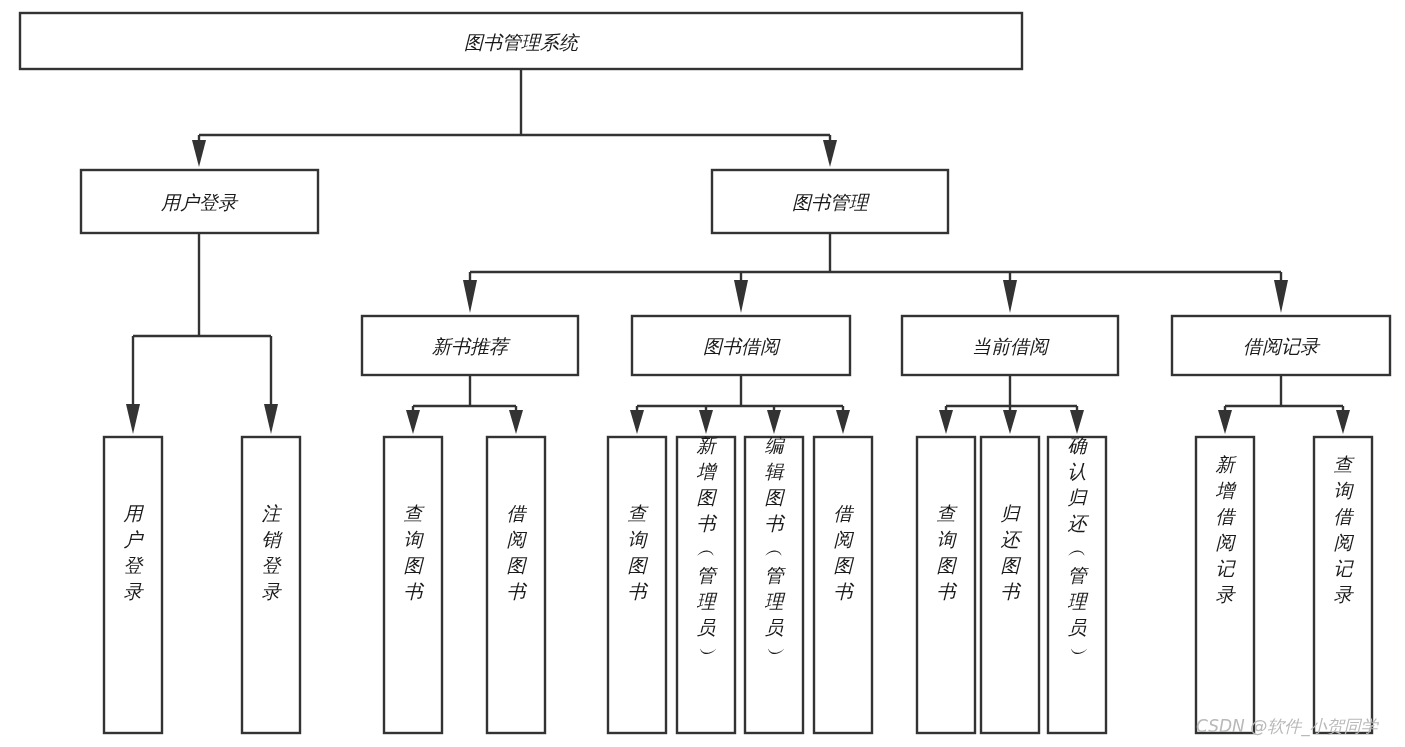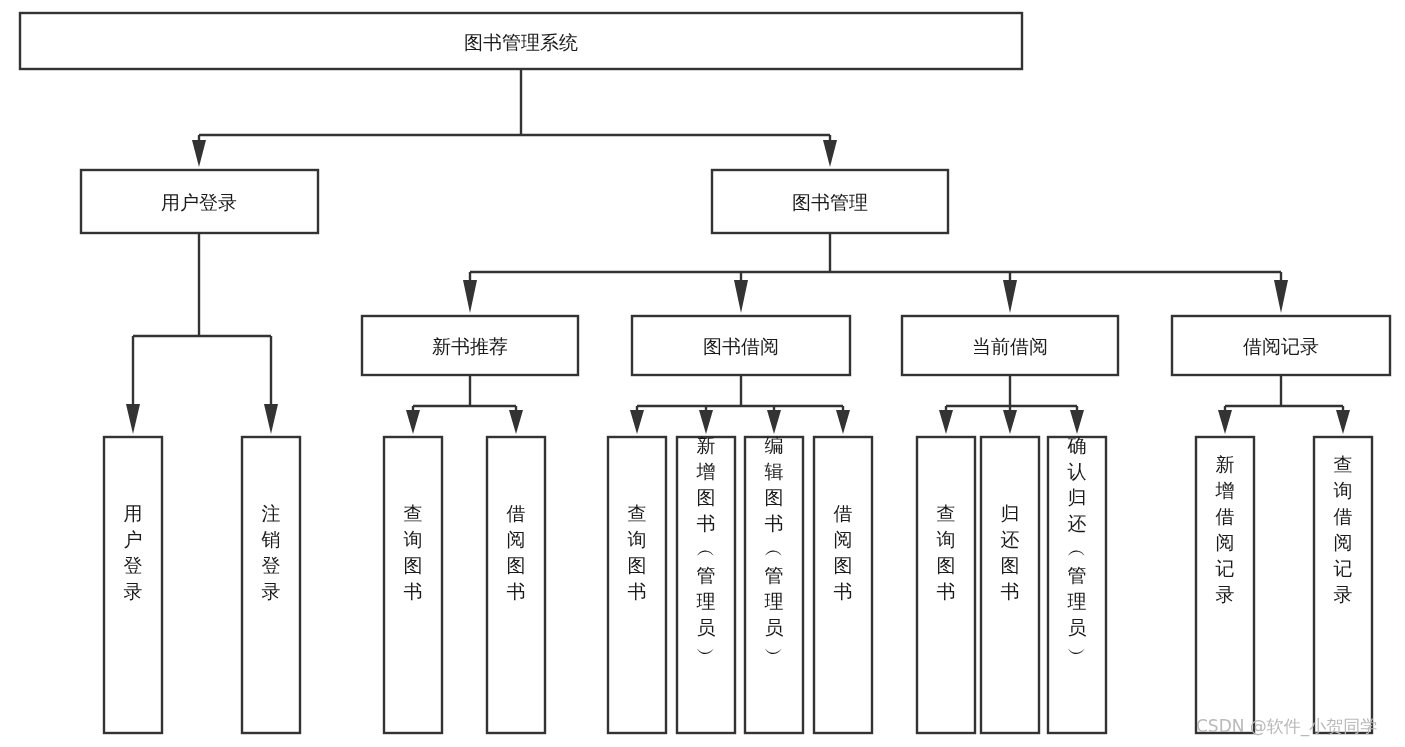--- a/index.html
+++ b/index.html
@@ -12,20 +12,21 @@
     width: 1405px;
     height: 747px;
     overflow: hidden;
     font-family: "DejaVu Sans", "Liberation Sans", sans-serif;
   }
   #diagram-root {
     position: relative;
     width: 1405px;
     height: 654px;
     background: #ffffff;
+    font-style: italic;
   }
   svg#diagram-svg {
     position: absolute;
     left: 0;
     top: 0;
     width: 1405px;
     height: 747px;
     display: block;
   }
   .node-box {

